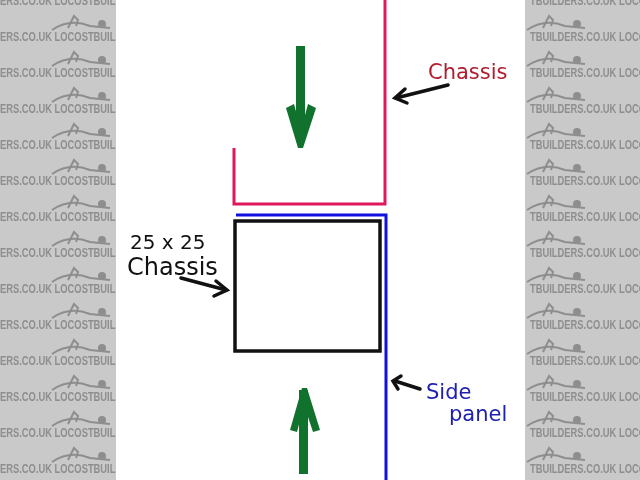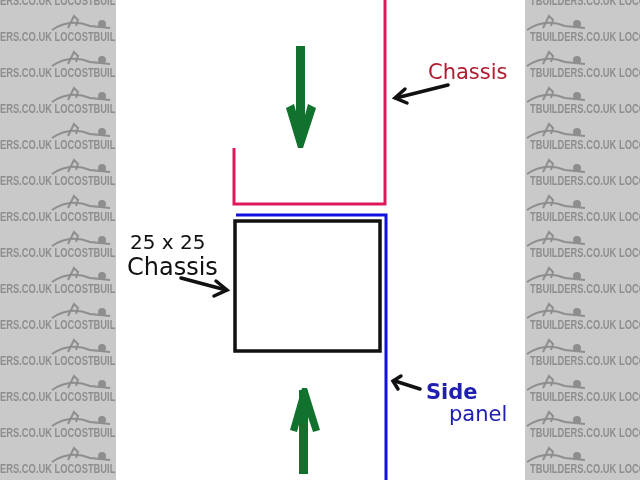--- a/index.html
+++ b/index.html
@@ -275,14 +275,14 @@
     <line x1="420" y1="389" x2="395" y2="381"></line>
     <polyline points="401,376 393,381 398,389"></polyline>
   </g>
 </svg>
 
 <div class="label" style="left:428px; top:62px; font-size:21px; color:#b01c2e;">Chassis</div>
 
 <div class="label" style="left:130px; top:232px; font-size:20px; color:#111111;">25 x 25</div>
 <div class="label" style="left:127px; top:255px; font-size:24px; color:#111111;">Chassis</div>
 
-<div class="label" style="left:426px; top:382px; font-size:21px; color:#2020b0;font-weight:bold;">Side</div>
+<div class="label" style="left:426px; top:382px; font-size:21px; color:#2020b0;">Side</div>
 <div class="label" style="left:430px; top:404px; font-size:21px; color:#2020b0;margin-left:19px;">panel</div>
 
 </body></html>

